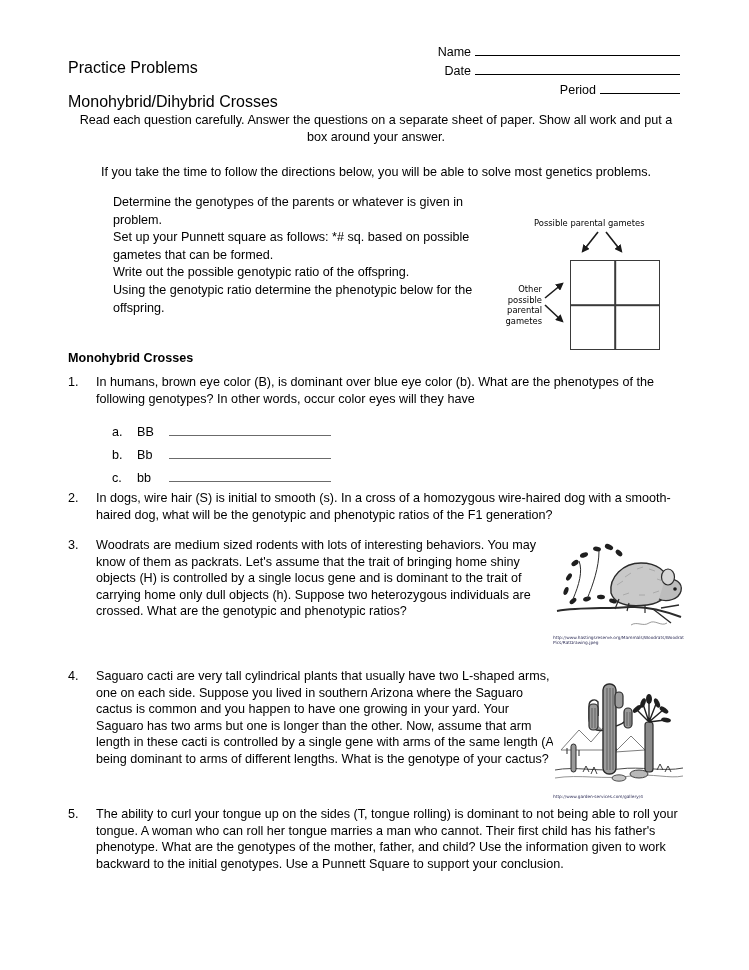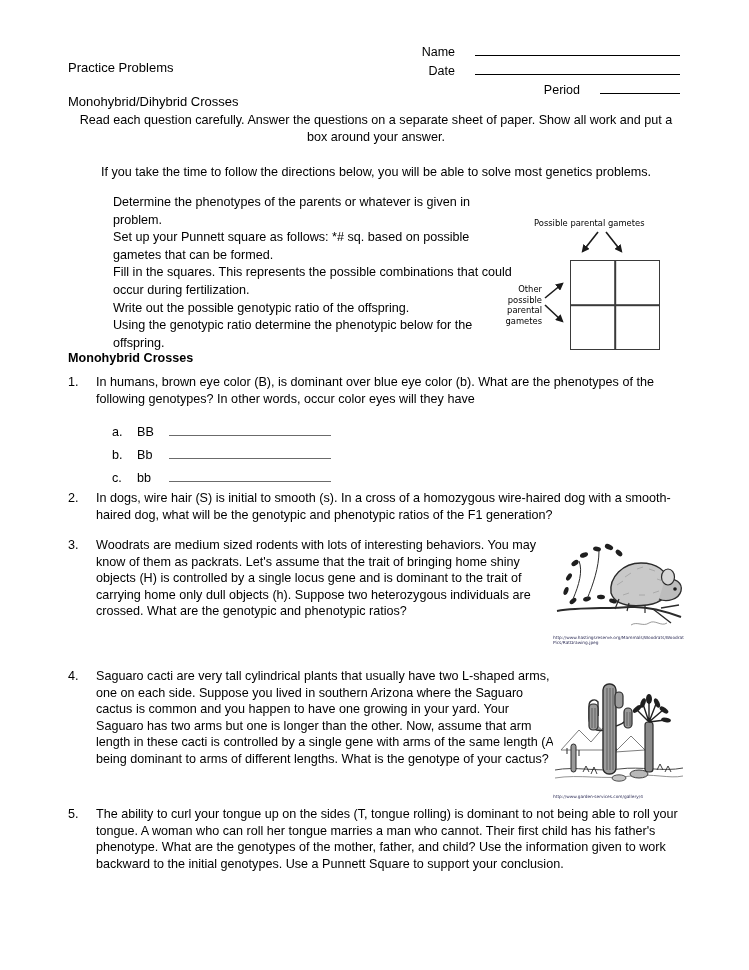--- a/index.html
+++ b/index.html
@@ -26,34 +26,34 @@
   .header {
     position: absolute;
     left: 68px;
     top: 42px;
     width: 612px;
     display: flex;
     justify-content: space-between;
     align-items: flex-start;
   }
   .header-left {
-    font-size: 13px;
+    font-size: 16px;
     line-height: 17px;
     white-space: pre-line;
   }
   .header-right {
     width: 300px;
     font-size: 12.5px;
     line-height: 17px;
   }
   .field-row {
     display: flex;
     align-items: baseline;
     justify-content: flex-end;
-    gap: 20px;
+    gap: 4px;
   }
   .field-label { white-space: nowrap; }
   .rule {
     border-bottom: 1px solid #000;
     height: 13px;
   }
   .rule-name  { width: 205px; }
   .rule-date  { width: 205px; }
   .rule-period{ width: 80px; }
 
@@ -236,23 +236,22 @@
         <span class="field-label">Period</span>
         <span class="rule rule-period"></span>
       </div>
     </div>
   </div>
 
   <div class="para" id="intro-1">Read each question carefully.  Answer the questions on a separate sheet of paper.  Show all work and put a box around your answer.</div>
   <div class="para" id="intro-2">If you take the time to follow the directions below, you will be able to solve most genetics problems.</div>
 
   <div class="steps">
-    <div>Determine the phenotypes of the parents or whatever is given in problem.</div>
+    <div>Determine the genotypes of the parents or whatever is given in problem.</div>
     <div>Set up your Punnett square as follows: *# sq. based on possible gametes that can be formed.</div>
-    <div>Fill in the squares. This represents the possible combinations that could occur during fertilization.</div>
     <div>Write out the possible genotypic ratio of the offspring.</div>
     <div>Using the genotypic ratio determine the phenotypic below for the offspring.</div>
   </div>
 
   <div class="punnett-wrap">
     <div class="punnett-top-label">Possible parental gametes</div>
     <div class="punnett-side-label">Other possible parental gametes</div>
 
     <svg class="arrow-svg" viewBox="0 0 200 135">
       <defs>

